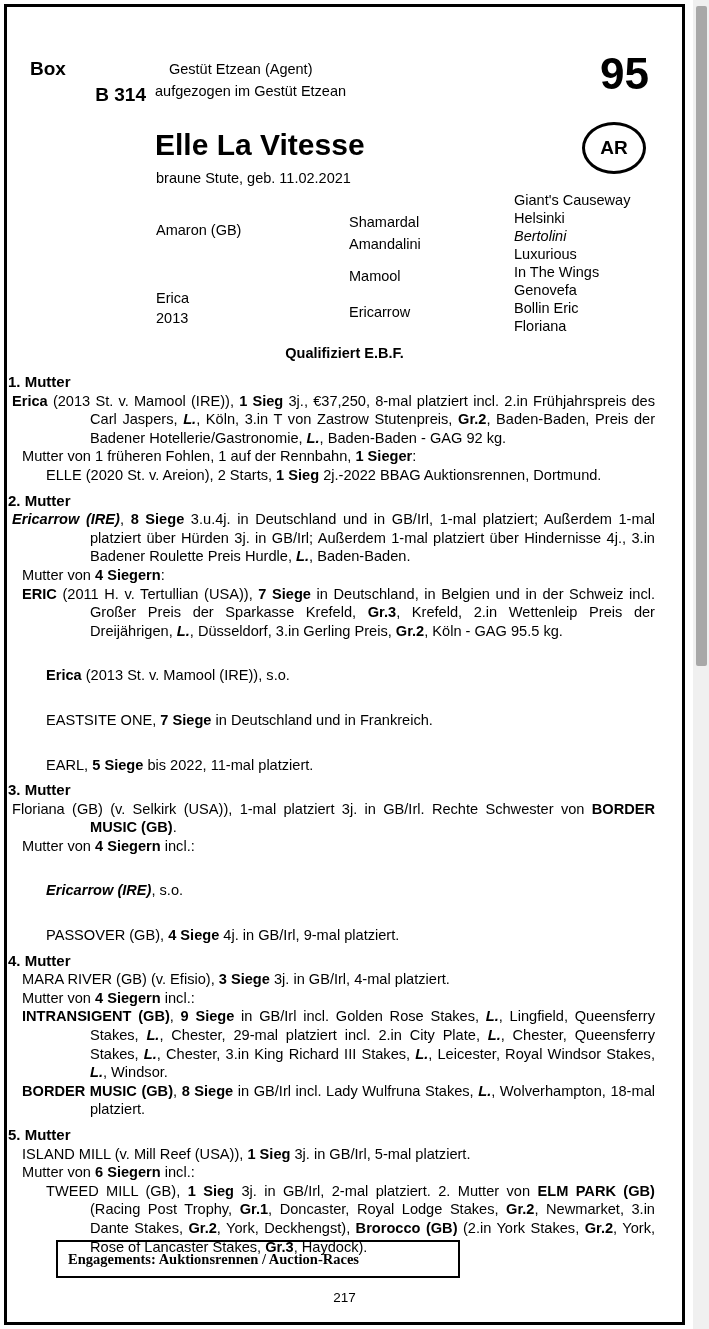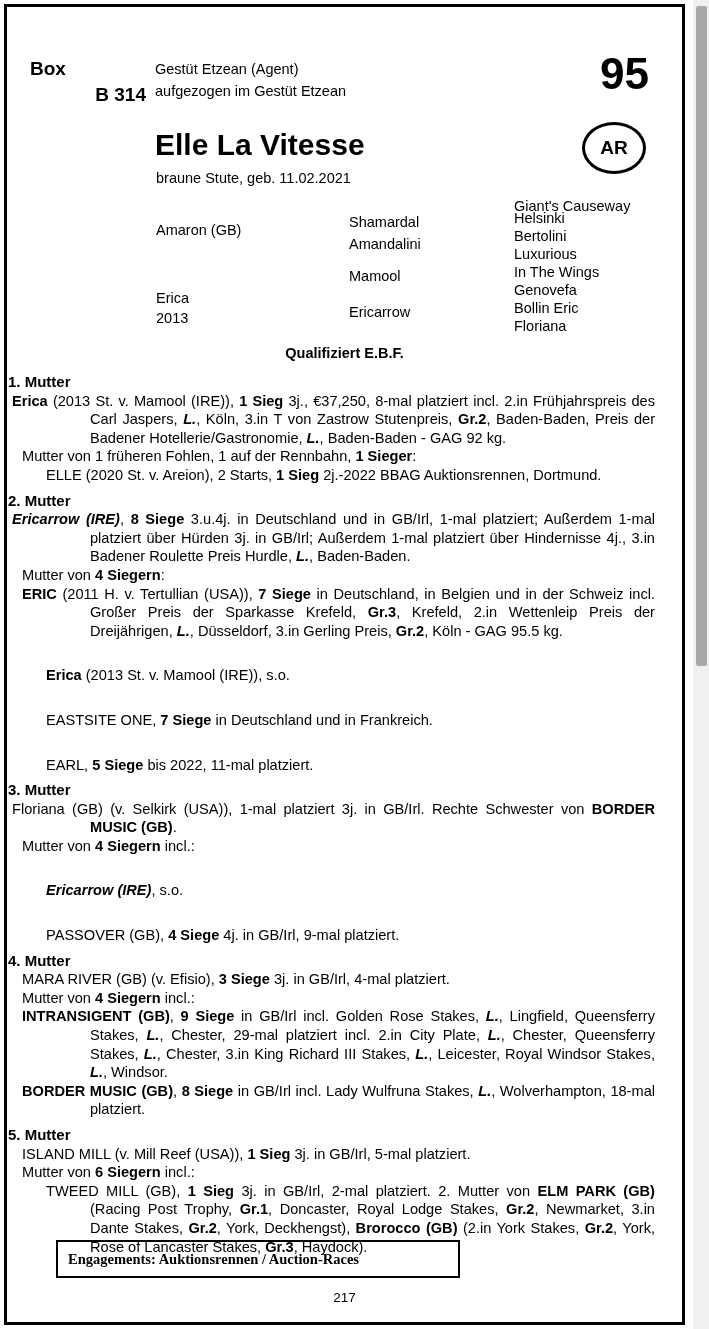--- a/index.html
+++ b/index.html
@@ -80,21 +80,21 @@
     top: 78px;
     width: 128px;
     text-align: right;
     font-family: "Liberation Sans", sans-serif;
     font-weight: bold;
     font-size: 19px;
     line-height: 26px;
   }
   .owner1 {
     position: absolute;
-    left: 151px;
+    left: 165px;
     top: 57px;
     font-family: "Liberation Sans", sans-serif;
     font-size: 14.5px;
   }
   .owner2 {
     position: absolute;
     left: 151px;
     top: 79px;
     font-family: "Liberation Sans", sans-serif;
     font-size: 14.5px;
@@ -156,23 +156,23 @@
   .ped-c3 { position: absolute; left: 510px; width: 175px; }
 
   .ped .r-sire       { top: 32px; }
   .ped .r-sire-sire  { top: 24px; }
   .ped .r-sire-dam   { top: 46px; }
   .ped .r-dam        { top: 100px; }
   .ped .r-dam-yr     { top: 120px; }
   .ped .r-dam-sire   { top: 78px; }
   .ped .r-dam-dam    { top: 114px; }
 
-  .ped .g1 { top: 8px; }
+  .ped .g1 { top: 2px; }
   .ped .g2 { top: 20px; }
-  .ped .g3 { top: 38px; }
+  .ped .g3 { top: 38px; font-style: italic; }
   .ped .g4 { top: 56px; }
   .ped .g5 { top: 74px; }
   .ped .g6 { top: 92px; }
   .ped .g7 { top: 110px; }
   .ped .g8 { top: 128px; }
 
   .qual {
     position: absolute;
     left: 0;
     top: 341px;

